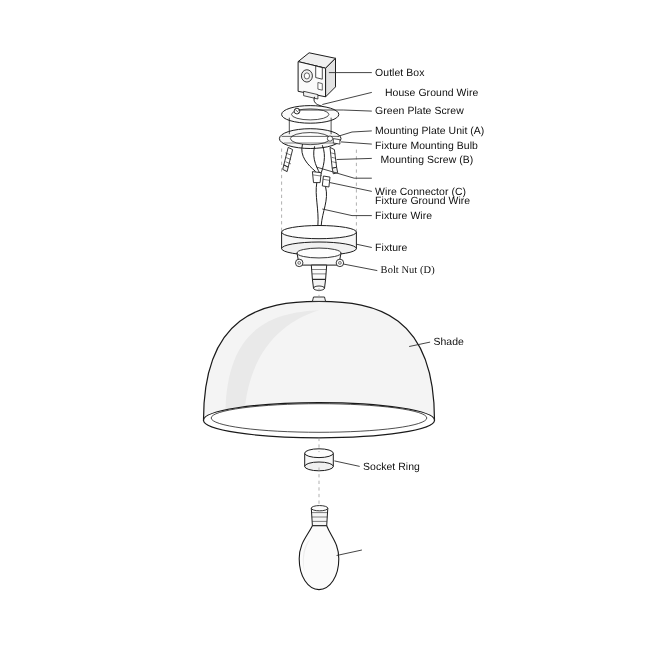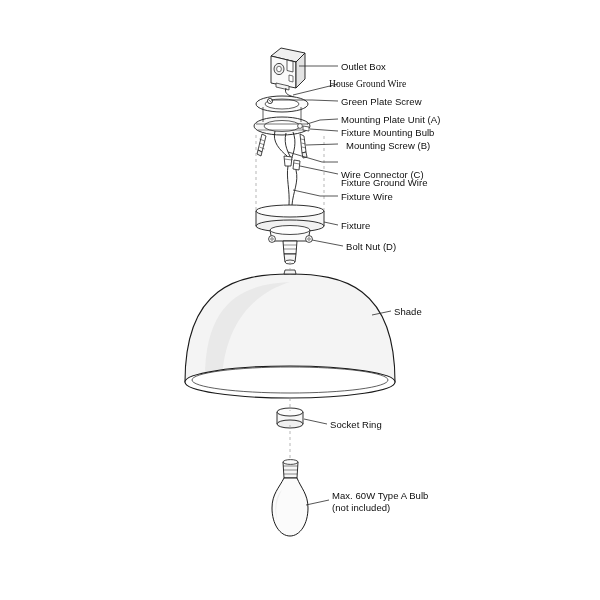--- a/index.html
+++ b/index.html
@@ -225,29 +225,27 @@
       <line x1="372" y1="315" x2="391" y2="311"></line>
 
       <line x1="304" y1="419" x2="327" y2="424"></line>
 
       <line x1="306" y1="505" x2="329" y2="500"></line>
     </g>
   </svg>
 
   <div class="labels">
     <div class="label" style="left:341px; top:61px;">Outlet Box</div>
-    <div class="label" style="left:329px; top:79px;font-family:Liberation Serif, serif;">House Ground Wire</div>
+    <div class="label" style="left:350px; top:79px;">House Ground Wire</div>
     <div class="label" style="left:341px; top:96px;">Green Plate Screw</div>
     <div class="label" style="left:341px; top:114px;">Mounting Plate Unit (A)</div>
     <div class="label" style="left:341px; top:127px;">Fixture Mounting Bulb</div>
     <div class="label" style="left:346px; top:140px;">Mounting Screw (B)</div>
     <div class="label" style="left:341px; top:157px;margin-top:20px;">Fixture Ground Wire</div>
     <div class="label" style="left:341px; top:169px;">Wire Connector (C)</div>
     <div class="label" style="left:341px; top:191px;">Fixture Wire</div>
     <div class="label" style="left:341px; top:220px;">Fixture</div>
-    <div class="label" style="left:346px; top:241px;">Bolt Nut (D)</div>
+    <div class="label" style="left:346px; top:241px;font-family:Liberation Serif, serif;">Bolt Nut (D)</div>
     <div class="label" style="left:394px; top:306px;">Shade</div>
     <div class="label" style="left:330px; top:419px;">Socket Ring</div>
-    <div class="label two-line" style="left:332px; top:490px;">Max. 60W Type A Bulb
-(not included)</div>
   </div>
 
 </div>
 
 </body></html>

